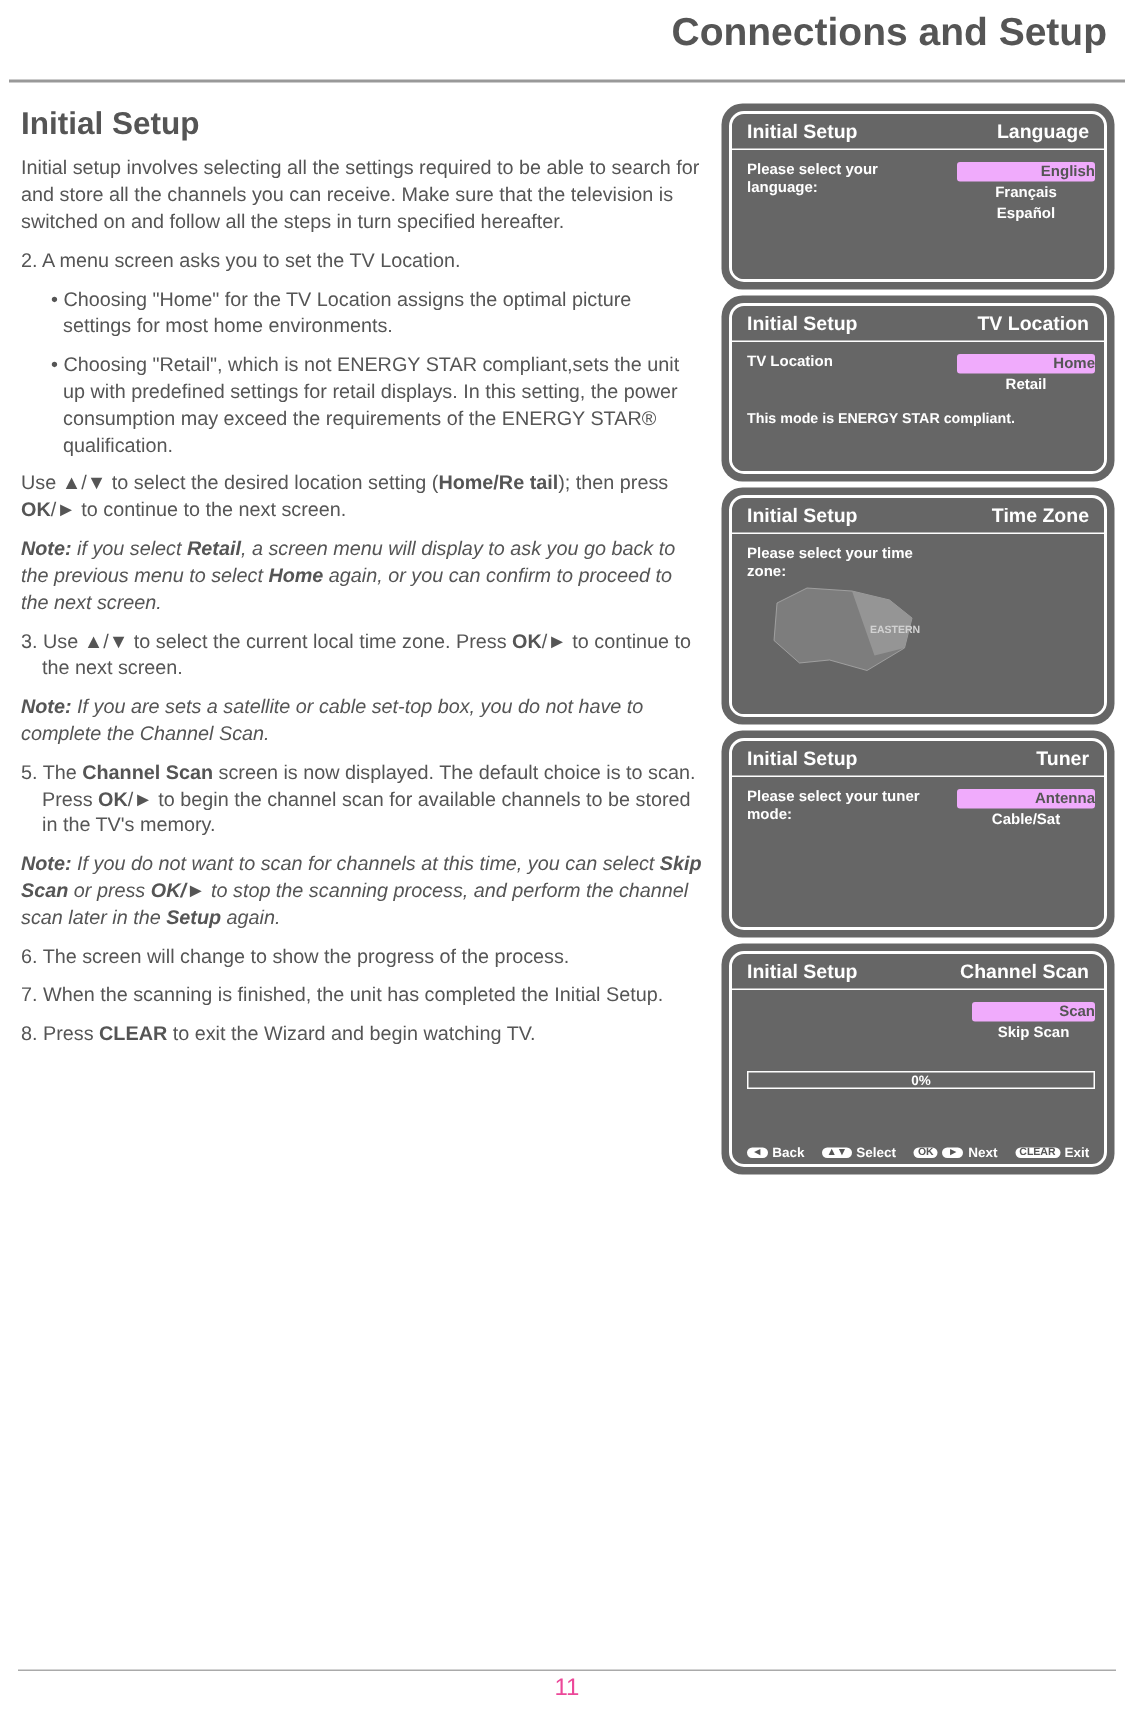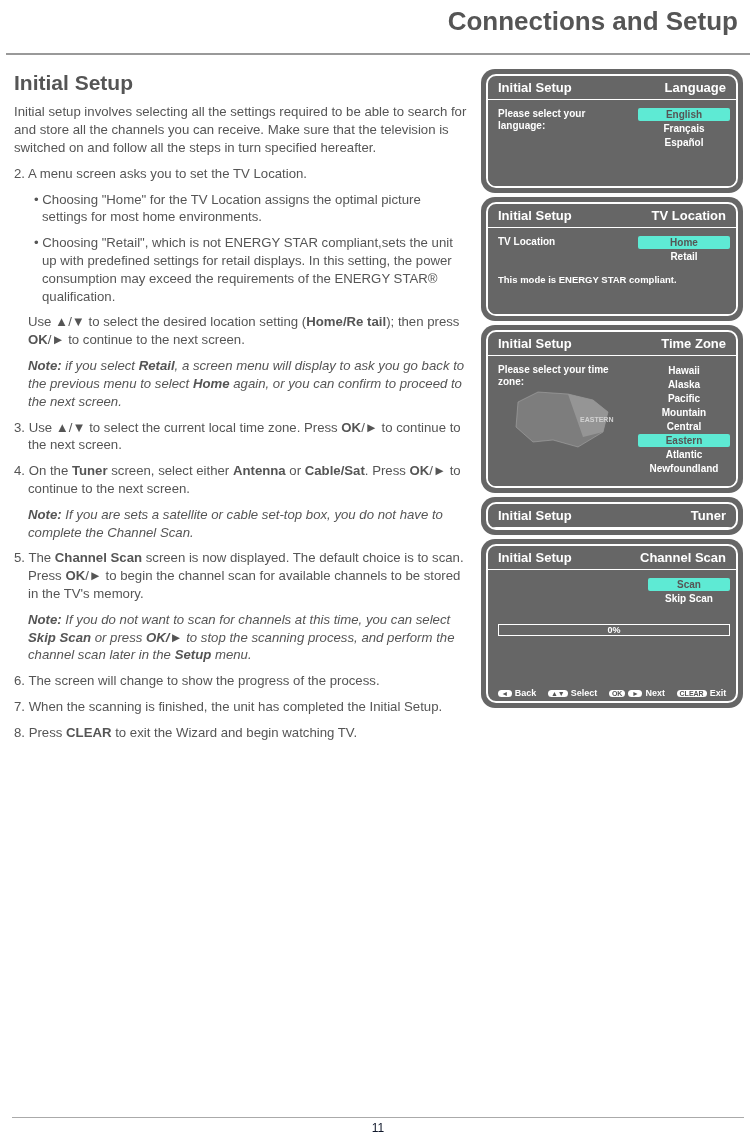--- a/index.html
+++ b/index.html
@@ -32,21 +32,21 @@
     color: #555;
   }
   .left h2 {
     font-size: 21px;
     color: #555;
     margin-bottom: 6px;
   }
   .left p { margin-bottom: 8px; }
   .left .step { margin-left: 14px; text-indent: -14px; margin-bottom: 8px; }
   .left .bullet { margin-left: 28px; text-indent: -8px; }
-  .left .indent { margin-left: 14px; }
+  .left .indent { }
   .left em { font-style: italic; }
   .left strong { font-weight: bold; }
 
   .right {
     width: 262px;
   }
   .tv-screen {
     background: #666;
     border-radius: 14px;
     padding: 5px;
@@ -86,23 +86,24 @@
     width: 92px;
     text-align: center;
   }
   .tv-option {
     font-weight: bold;
     padding: 1px 0;
     margin-bottom: 1px;
     font-size: 10px;
   }
   .tv-option.selected {
-    background: #5eead4;
+    background: #f0abfc;
     color: #555;
     border-radius: 2px;
+    text-align: right;
   }
   .tv-note {
     clear: both;
     padding-top: 10px;
     font-weight: bold;
     font-size: 9.5px;
   }
   .tz-body { min-height: 120px; }
   .progress {
     clear: both;
@@ -115,21 +116,20 @@
     font-weight: bold;
   }
   .footer-hints {
     display: flex;
     justify-content: space-around;
     align-items: center;
     color: #fff;
     font-size: 9px;
     padding: 3px 4px;
     font-weight: bold;
-    margin-top: 15px;
   }
   .hint-key {
     display: inline-flex;
     align-items: center;
     gap: 3px;
   }
   .key-pill {
     background: #fff;
     color: #555;
     border-radius: 6px;
@@ -144,22 +144,22 @@
     top: 26px;
     width: 140px;
     height: 80px;
     opacity: 0.7;
   }
   .pagenum {
     position: absolute;
     bottom: 8px;
     left: 0; right: 0;
     text-align: center;
-    font-size: 12px;
-    color: #0f172a;
+    font-size: 16px;
+    color: #ec4899;
     border-top: 1px solid #aaa;
     padding-top: 3px;
     margin: 0 12px;
   }
   .clearfix::after { content: ""; display: block; clear: both; }
 </style>
 </head>
 <body>
 
 <div class="page-title">Connections and Setup</div>
@@ -177,32 +177,29 @@
       <span>Use ▲/▼ to select the desired location setting (</span><strong>Home/Re tail</strong><span>); then press </span><strong>OK</strong><span>/► to continue to the next screen.</span>
     </p>
     <p class="indent">
       <em><strong>Note:</strong><span> if you select </span><strong>Retail</strong><span>, a screen menu will display to ask you go back to the previous menu to select </span><strong>Home</strong><span> again, or you can confirm to proceed to the next screen.</span></em>
     </p>
 
     <p class="step">
       <span>3. Use ▲/▼ to select the current local time zone. Press </span><strong>OK</strong><span>/► to continue to the next screen.</span>
     </p>
 
-    <p class="step">
-      <span>4. On the </span><strong>Tuner</strong><span> screen, select either </span><strong>Antenna</strong><span> or </span><strong>Cable/Sat</strong><span>. Press </span><strong>OK</strong><span>/► to continue to the next screen.</span>
-    </p>
     <p class="indent">
       <em><strong>Note:</strong><span> If you are sets a satellite or cable set-top box, you do not have to complete the Channel Scan.</span></em>
     </p>
 
     <p class="step">
       <span>5. The </span><strong>Channel Scan</strong><span> screen is now displayed. The default choice is to scan. Press </span><strong>OK</strong><span>/► to begin the channel scan for available channels to be stored in the TV's memory.</span>
     </p>
     <p class="indent">
-      <em><strong>Note:</strong><span> If you do not want to scan for channels at this time, you can select </span><strong>Skip Scan</strong><span> or press </span><strong>OK/►</strong><span> to stop the scanning process, and perform the channel scan later in the </span><strong>Setup</strong><span> menu.</span></em>
+      <em><strong>Note:</strong><span> If you do not want to scan for channels at this time, you can select </span><strong>Skip Scan</strong><span> or press </span><strong>OK/►</strong><span> to stop the scanning process, and perform the channel scan later in the </span><strong>Setup</strong><span> again.</span></em>
     </p>
 
     <p class="step">6. The screen will change to show the progress of the process.</p>
     <p class="step">7. When the scanning is finished, the unit has completed the Initial Setup.</p>
     <p class="step">
       <span>8. Press </span><strong>CLEAR</strong><span> to exit the Wizard and begin watching TV.</span>
     </p>
   </div>
 
   <div class="right">
@@ -247,39 +244,36 @@
           <span>Initial Setup</span>
           <span>Time Zone</span>
         </div>
         <div class="tv-body tz-body clearfix">
           <div class="tv-prompt">Please select your time zone:</div>
           <svg class="map" viewBox="0 0 140 80">
             <path d="M20 20 L40 10 L70 12 L95 18 L110 30 L105 50 L80 65 L55 58 L35 60 L18 45 Z" fill="#888" stroke="#ccc" stroke-width="0.5"></path>
             <path d="M70 12 L95 18 L110 30 L105 50 L85 55 L78 35 Z" fill="#aaa"></path>
             <text x="82" y="40" font-size="7" font-weight="bold" fill="#fff">EASTERN</text>
           </svg>
+        </div>
+      </div>
+    </div>
+
+    <div class="tv-screen">
+      <div class="tv-inner">
+        <div class="tv-header">
+          <span>Initial Setup</span>
+          <span>Tuner</span>
+        </div>
+        <div class="tv-body clearfix" style="min-height:100px">
+          <div class="tv-prompt">Please select your tuner mode:</div>
           <div class="tv-options">
-            <div class="tv-option">Hawaii</div>
-            <div class="tv-option">Alaska</div>
-            <div class="tv-option">Pacific</div>
-            <div class="tv-option">Mountain</div>
-            <div class="tv-option">Central</div>
-            <div class="tv-option selected">Eastern</div>
-            <div class="tv-option">Atlantic</div>
-            <div class="tv-option">Newfoundland</div>
+            <div class="tv-option selected">Antenna</div>
+            <div class="tv-option">Cable/Sat</div>
           </div>
-        </div>
-      </div>
-    </div>
-
-    <div class="tv-screen">
-      <div class="tv-inner">
-        <div class="tv-header">
-          <span>Initial Setup</span>
-          <span>Tuner</span>
         </div>
       </div>
     </div>
 
     <div class="tv-screen">
       <div class="tv-inner">
         <div class="tv-header">
           <span>Initial Setup</span>
           <span>Channel Scan</span>
         </div>

